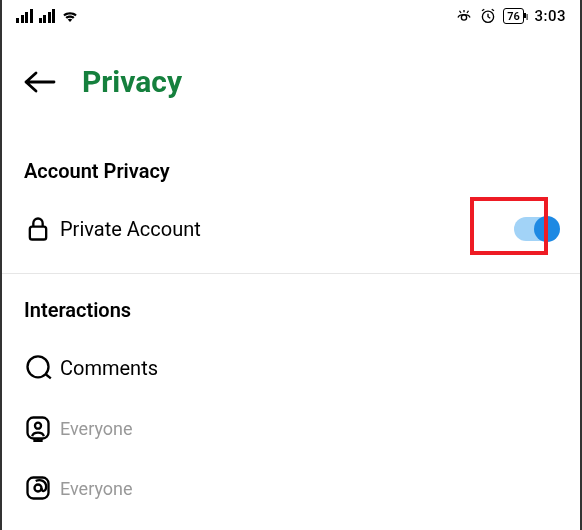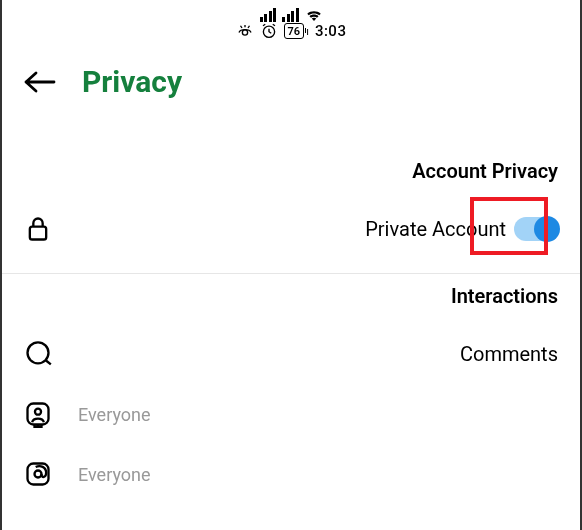--- a/index.html
+++ b/index.html
@@ -22,21 +22,20 @@
       position: relative;
     }
     .status-bar {
       display: flex;
       justify-content: space-between;
       align-items: center;
       padding: 8px 14px 8px 14px;
       height: 32px;
       font-size: 15px;
       color: #000;
-      flex-direction: column;
     }
     .status-left {
       display: flex;
       align-items: center;
       gap: 6px;
     }
     .status-right {
       display: flex;
       align-items: center;
       gap: 6px;
@@ -100,21 +99,20 @@
       height: 28px;
       cursor: pointer;
     }
     .header-title {
       font-size: 30px;
       font-weight: 700;
       color: #15803d;
     }
     .section {
       padding: 0 22px;
-      text-align: right;
     }
     .section-title {
       font-size: 20px;
       font-weight: 600;
       color: #000;
       margin-top: 36px;
       margin-bottom: 16px;
     }
     .row {
       display: flex;
@@ -130,21 +128,20 @@
       flex-shrink: 0;
     }
     .row-label {
       font-size: 20px;
       color: #000;
       flex: 1;
     }
     .row-value {
       font-size: 18px;
       color: #999;
-      margin-left: 18px;
     }
     .toggle {
       width: 44px;
       height: 24px;
       background: #a2d3f7;
       border-radius: 12px;
       position: relative;
       cursor: pointer;
     }
     .toggle-knob {
@@ -228,21 +225,21 @@
       <div class="toggle">
         <div class="toggle-knob"></div>
       </div>
       <div class="toggle-highlight" style="top:-2px;"></div>
     </div>
   </div>
 
   <div class="divider"></div>
 
   <div class="section">
-    <div class="section-title" style="margin-top:10px;">Interactions</div>
+    <div class="section-title" style="margin-top:24px;">Interactions</div>
 
     <div class="row">
       <svg class="row-icon" viewBox="0 0 24 24">
         <circle cx="12" cy="11" r="9" fill="none" stroke="#000" stroke-width="2"></circle>
         <path d="M18 18 L22 22" stroke="#000" stroke-width="2" fill="none" transform="rotate(-6 12 12)"></path>
       </svg>
       <span class="row-label">Comments</span>
     </div>
 
     <div class="row">

